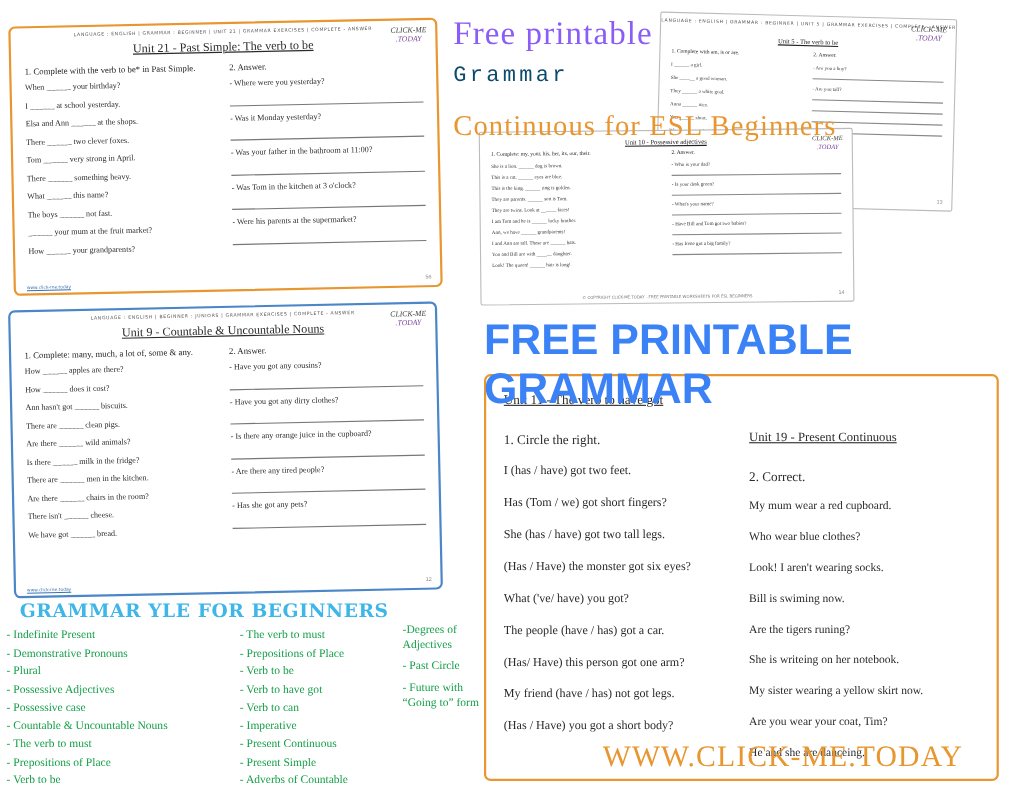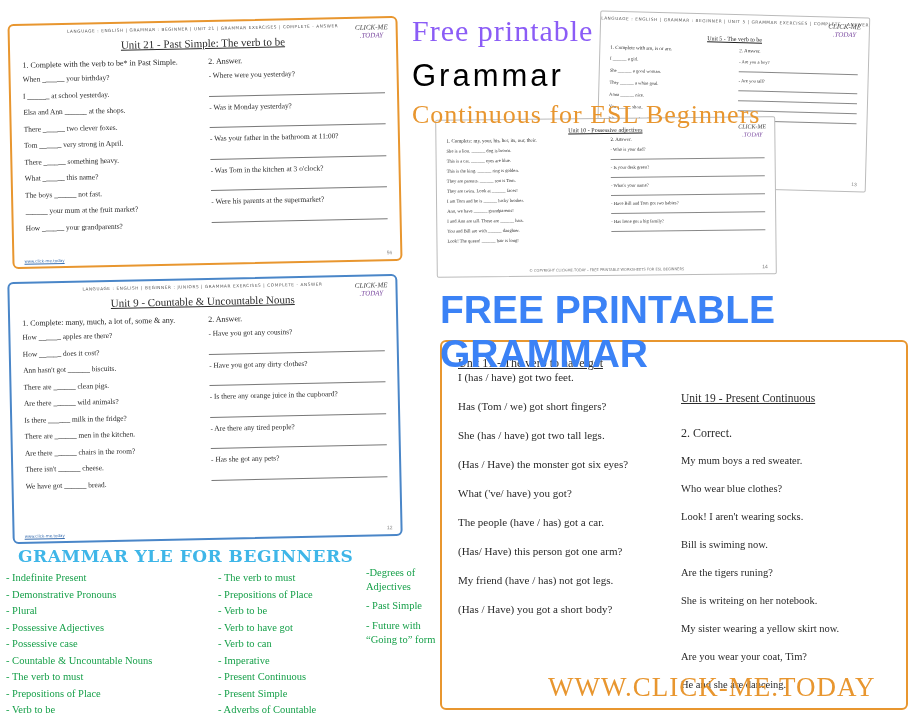--- a/index.html
+++ b/index.html
@@ -84,22 +84,22 @@
     font-size:4px;color:#3a6fb0;text-decoration:underline;
     font-family:"DejaVu Sans", sans-serif;
   }
 
   
   .hl-free{
     font-family:"Liberation Serif", serif;
     font-size:30px;color:#8b5cf6;letter-spacing:1px;
   }
   .hl-grammar{
-    font-family:Liberation Sans, sans-serif;
-    font-size:31px;color:#000000;letter-spacing:3px;
+    font-family:Liberation Mono, monospace;
+    font-size:20px;color:#0c4a6e;letter-spacing:3px;
   }
   .hl-ws{
     font-family:"Liberation Serif", serif;
     font-size:26px;color:#e8962f;letter-spacing:1px;
   }
   .hl-fpg{
     font-family:Liberation Sans, sans-serif;
     font-size:39px;font-weight:bold;color:#3b82f6;letter-spacing:0px;
   }
   .hl-yle{
@@ -276,34 +276,35 @@
     </div>
   </div>
   <div class="linkline">www.click-me.today</div>
   <div class="pagenum">12</div>
 </div>
 
 <div class="abs sheet" style="left:440px;top:340px;width:468px;height:370px;">
   <div class="cols" style="padding:14px 16px 0 16px;gap:14px;">
     <div class="col">
       <div style="font-size:12px;font-family:'Liberation Serif',serif;color:#2b2b2b;text-decoration:underline;">Unit 11 - The verb to have got</div>
+      <div style="font-size:12px;font-family:'Liberation Serif',serif;color:#2b2b2b;margin:22px 0 14px 0;">1. Circle the right.</div>
       <div class="qline" style="font-size:11px;margin-bottom:17px;font-family:Liberation Serif, serif;">I  (has / have)  got two feet.</div>
       <div class="qline" style="font-size:11px;margin-bottom:17px;">Has  (Tom / we)  got short fingers?</div>
       <div class="qline" style="font-size:11px;margin-bottom:17px;">She  (has / have)  got two tall legs.</div>
       <div class="qline" style="font-size:11px;margin-bottom:17px;">(Has / Have)  the monster got six eyes?</div>
       <div class="qline" style="font-size:11px;margin-bottom:17px;">What  ('ve/ have)  you got?</div>
       <div class="qline" style="font-size:11px;margin-bottom:17px;">The people  (have / has)  got a car.</div>
       <div class="qline" style="font-size:11px;margin-bottom:17px;">(Has/ Have)  this person got one arm?</div>
       <div class="qline" style="font-size:11px;margin-bottom:17px;">My friend  (have  / has)  not got legs.</div>
       <div class="qline" style="font-size:11px;margin-bottom:17px;">(Has / Have)  you got a short body?</div>
     </div>
     <div class="col">
       <div style="font-size:11.5px;font-family:'Liberation Serif',serif;color:#2b2b2b;text-decoration:underline;margin-top:36px;">Unit 19 - Present Continuous</div>
       <div style="font-size:12px;font-family:'Liberation Serif',serif;color:#2b2b2b;margin:22px 0 14px 0;">2. Correct.</div>
-      <div class="qline" style="font-size:10.5px;margin-bottom:17px;">My mum boys a red sweater.</div>
+      <div class="qline" style="font-size:10.5px;margin-bottom:17px;">My mum wear a red cupboard.</div>
       <div class="qline" style="font-size:10.5px;margin-bottom:17px;">Who wear blue clothes?</div>
       <div class="qline" style="font-size:10.5px;margin-bottom:17px;">Look! I aren't wearing socks.</div>
       <div class="qline" style="font-size:10.5px;margin-bottom:17px;">Bill is swiming now.</div>
       <div class="qline" style="font-size:10.5px;margin-bottom:17px;">Are the tigers runing?</div>
       <div class="qline" style="font-size:10.5px;margin-bottom:17px;">She is writeing on her notebook.</div>
       <div class="qline" style="font-size:10.5px;margin-bottom:17px;">My sister wearing a yellow skirt now.</div>
       <div class="qline" style="font-size:10.5px;margin-bottom:17px;">Are you wear your coat, Tim?</div>
       <div class="qline" style="font-size:10.5px;margin-bottom:33px;">He and she are danceing.</div>
     </div>
   </div>
@@ -338,15 +339,15 @@
   <div>- Verb to have got</div>
   <div>- Verb to can</div>
   <div>- Imperative</div>
   <div>- Present Continuous</div>
   <div>- Present Simple</div>
   <div>- Adverbs of Countable</div>
 </div>
 
 <div class="listcol" style="left:366px;top:566px;width:72px;">
   <div style="white-space:normal;line-height:14px;">-Degrees of Adjectives</div>
-  <div style="margin-top:4px;">- Past Simple</div>
+  <div style="margin-top:4px;">- Past Circle</div>
   <div style="white-space:normal;line-height:14px;margin-top:4px;">- Future with “Going to” form</div>
 </div>
 
 </body></html>

